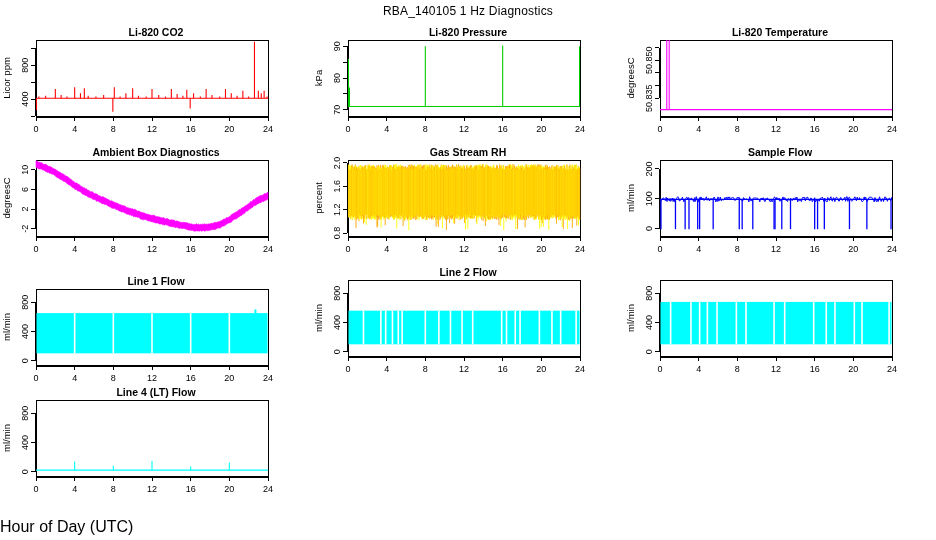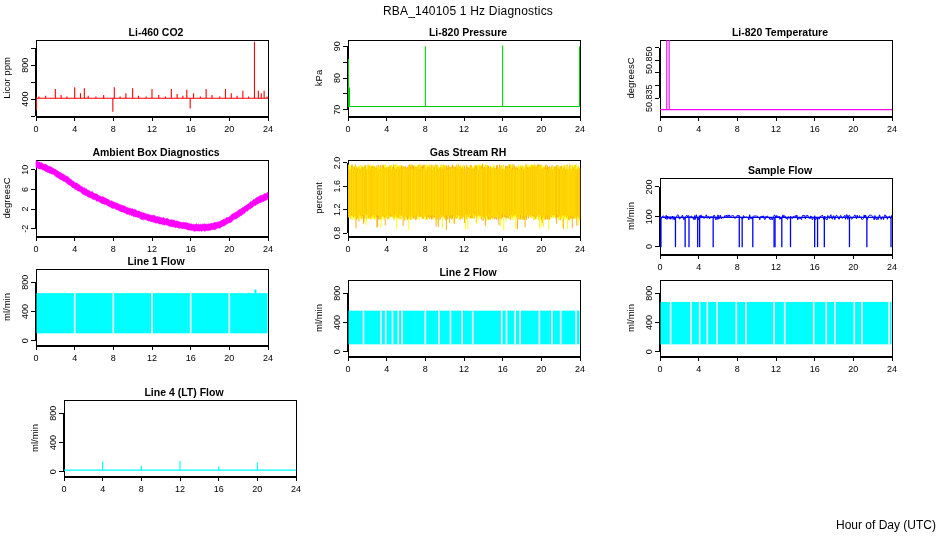--- a/index.html
+++ b/index.html
@@ -1,39 +1,39 @@
 <!DOCTYPE html>
 <html><head>
 <meta charset="utf-8">
 <style>
   html,body{margin:0;padding:0;background:#ffffff;}
   body{width:936px;height:540px;overflow:hidden;
        font-family:"Liberation Sans", sans-serif;color:#000;}
   #page{position:relative;width:936px;height:388px;}
   .main-title{position:absolute;top:4px;left:0;width:936px;text-align:center;
               font-size:12px;letter-spacing:.2px;}
-  .x-super-label{position:absolute;top:518px;left:0;width:936px;text-align:right;
-                 font-size:12px;}
+  .x-super-label{position:absolute;top:518px;left:0;width:936px;text-align:left;
+                 font-size:16px;}
   .panel{position:absolute;}
   .panel-title{position:absolute;top:0;left:0;width:100%;text-align:center;
                font-size:10.5px;font-weight:bold;}
   svg{display:block;position:absolute;top:0;left:0;}
   .tick-txt{font-family:"Liberation Sans", sans-serif;font-size:9px;fill:#000;}
   .axis-name{font-family:"Liberation Sans", sans-serif;font-size:9.5px;fill:#000;}
 </style>
 </head>
 <body>
 
 <div id="page">
 
   <div class="main-title">RBA_140105  1 Hz Diagnostics</div>
 
   <div id="panels">
       <div class="panel" style="left: 0px; top: 26px; width: 312px; height: 130px;">
-        <div class="panel-title">Li-460 CO2</div>
+        <div class="panel-title">Li-820 CO2</div>
         <svg width="312" height="130">
           <rect x="36" y="14" width="232" height="76" fill="none" stroke="#000" stroke-width="1" shape-rendering="crispEdges"></rect>
           <g>
             <line x1="36" y1="72.26666666666667" x2="268" y2="72.26666666666667" stroke="#FF0000" stroke-width="1.2"></line>
             <line x1="36.483333333333334" y1="72.26666666666667" x2="36.483333333333334" y2="84.08888888888889" stroke="#FF0000" stroke-width="1.1"></line>
             <line x1="38.9" y1="72.26666666666667" x2="38.9" y2="70.57777777777778" stroke="#FF0000" stroke-width="1.1"></line>
             <line x1="45.666666666666664" y1="72.26666666666667" x2="45.666666666666664" y2="69.73333333333333" stroke="#FF0000" stroke-width="1.1"></line>
             <line x1="55.33333333333333" y1="72.26666666666667" x2="55.33333333333333" y2="62.977777777777774" stroke="#FF0000" stroke-width="1.1"></line>
             <line x1="61.13333333333333" y1="72.26666666666667" x2="61.13333333333333" y2="68.88888888888889" stroke="#FF0000" stroke-width="1.1"></line>
             <line x1="66.93333333333334" y1="72.26666666666667" x2="66.93333333333334" y2="70.57777777777778" stroke="#FF0000" stroke-width="1.1"></line>
@@ -854,21 +854,21 @@
           <text x="28" y="87.07692307692308" text-anchor="middle" class="tick-txt" transform="rotate(-90 28 87.07692307692308)">0.8</text>
           <line x1="31" y1="63.69230769230769" x2="35" y2="63.69230769230769" stroke="#000" stroke-width="1" shape-rendering="crispEdges"></line>
           <text x="28" y="63.69230769230769" text-anchor="middle" class="tick-txt" transform="rotate(-90 28 63.69230769230769)">1.2</text>
           <line x1="31" y1="40.3076923076923" x2="35" y2="40.3076923076923" stroke="#000" stroke-width="1" shape-rendering="crispEdges"></line>
           <text x="28" y="40.3076923076923" text-anchor="middle" class="tick-txt" transform="rotate(-90 28 40.3076923076923)">1.6</text>
           <line x1="31" y1="16.923076923076906" x2="35" y2="16.923076923076906" stroke="#000" stroke-width="1" shape-rendering="crispEdges"></line>
           <text x="28" y="16.923076923076906" text-anchor="middle" class="tick-txt" transform="rotate(-90 28 16.923076923076906)">2.0</text>
           <text x="10" y="52" text-anchor="middle" class="axis-name" transform="rotate(-90 10 52)">percent</text>
         </svg>
       </div>
-      <div class="panel" style="left: 624px; top: 164px; width: 312px; height: 130px;">
+      <div class="panel" style="left: 624px; top: 146px; width: 312px; height: 130px;">
         <div class="panel-title">Sample Flow</div>
         <svg width="312" height="130">
           <rect x="36" y="14" width="232" height="76" fill="none" stroke="#000" stroke-width="1" shape-rendering="crispEdges"></rect>
           <g>
             <line x1="36" y1="53.34117647058824" x2="268" y2="53.34117647058824" stroke="#0000FF" stroke-width="1.2"></line>
             <path d="M36.0 54.4L36.8 54.8L37.5 54.4L38.3 52.6L39.1 51.9L39.9 52.2L40.6 53.6L41.4 54.7L42.2 51.3L43.0 55.5L43.7 52.0L44.5 54.2L45.3 54.9L46.1 52.5L46.8 55.3L47.6 53.4L48.4 52.0L49.1 55.5L49.9 52.5L50.7 55.8L51.5 53.0L52.2 54.0L53.0 51.8L53.8 50.7L54.6 51.7L55.3 55.0L56.1 54.7L56.9 53.8L57.7 53.2L58.4 51.1L59.2 54.0L60.0 55.9L60.7 54.4L61.5 53.1L62.3 51.6L63.1 51.3L63.8 53.5L64.6 51.5L65.4 52.9L66.2 54.1L66.9 52.2L67.7 52.1L68.5 54.3L69.3 53.2L70.0 55.9L70.8 51.5L71.6 55.4L72.3 50.7L73.1 53.3L73.9 54.1L74.7 55.8L75.4 51.6L76.2 53.5L77.0 50.9L77.8 53.7L78.5 52.4L79.3 52.3L80.1 54.5L80.9 52.4L81.6 52.3L82.4 50.8L83.2 54.3L83.9 52.4L84.7 52.3L85.5 55.0L86.3 53.5L87.0 52.3L87.8 53.5L88.6 52.8L89.4 53.4L90.1 51.0L90.9 52.6L91.7 55.9L92.5 54.4L93.2 55.5L94.0 50.9L94.8 55.2L95.5 54.0L96.3 51.0L97.1 54.7L97.9 54.5L98.6 53.3L99.4 53.9L100.2 53.2L101.0 51.5L101.7 52.5L102.5 51.1L103.3 54.0L104.1 50.9L104.8 52.5L105.6 50.9L106.4 54.0L107.1 52.3L107.9 51.8L108.7 51.5L109.5 51.7L110.2 53.0L111.0 54.6L111.8 53.1L112.6 52.1L113.3 51.3L114.1 52.6L114.9 51.1L115.7 53.4L116.4 52.9L117.2 54.3L118.0 53.9L118.7 55.1L119.5 51.6L120.3 52.8L121.1 53.2L121.8 53.5L122.6 52.7L123.4 53.6L124.2 53.8L124.9 55.9L125.7 50.7L126.5 54.6L127.3 54.3L128.0 55.2L128.8 52.9L129.6 51.9L130.3 52.1L131.1 52.0L131.9 52.0L132.7 52.1L133.4 52.1L134.2 53.6L135.0 53.4L135.8 55.8L136.5 52.7L137.3 53.2L138.1 51.9L138.9 53.7L139.6 51.8L140.4 55.3L141.2 55.4L141.9 52.4L142.7 52.4L143.5 52.0L144.3 53.7L145.0 53.4L145.8 55.4L146.6 55.5L147.4 53.0L148.1 55.9L148.9 54.2L149.7 52.4L150.5 50.8L151.2 52.0L152.0 53.2L152.8 51.4L153.5 53.1L154.3 53.7L155.1 52.1L155.9 55.3L156.6 53.7L157.4 55.0L158.2 53.1L159.0 50.9L159.7 53.7L160.5 51.7L161.3 52.2L162.1 54.7L162.8 54.0L163.6 55.5L164.4 52.7L165.1 53.2L165.9 54.4L166.7 52.3L167.5 53.7L168.2 54.7L169.0 52.6L169.8 52.5L170.6 54.1L171.3 51.5L172.1 52.8L172.9 51.1L173.7 55.8L174.4 53.9L175.2 53.2L176.0 55.1L176.7 54.4L177.5 55.6L178.3 52.1L179.1 51.1L179.8 52.0L180.6 51.4L181.4 55.0L182.2 51.6L182.9 51.8L183.7 51.1L184.5 53.9L185.3 53.5L186.0 54.9L186.8 51.9L187.6 52.9L188.3 55.8L189.1 54.3L189.9 54.0L190.7 51.7L191.4 55.9L192.2 54.6L193.0 54.6L193.8 54.7L194.5 54.3L195.3 55.2L196.1 52.3L196.9 52.4L197.6 52.1L198.4 51.1L199.2 53.0L199.9 55.5L200.7 52.0L201.5 54.9L202.3 55.1L203.0 56.0L203.8 51.5L204.6 52.5L205.4 54.5L206.1 52.0L206.9 50.7L207.7 54.5L208.5 55.1L209.2 52.0L210.0 51.8L210.8 55.7L211.5 53.1L212.3 51.2L213.1 51.6L213.9 52.7L214.6 55.0L215.4 55.1L216.2 51.9L217.0 51.5L217.7 54.0L218.5 54.3L219.3 53.8L220.1 52.0L220.8 51.3L221.6 55.3L222.4 50.9L223.1 50.7L223.9 55.4L224.7 51.6L225.5 51.3L226.2 52.5L227.0 54.7L227.8 55.0L228.6 54.7L229.3 53.8L230.1 52.1L230.9 50.8L231.7 52.8L232.4 54.8L233.2 51.2L234.0 53.9L234.7 53.5L235.5 51.6L236.3 53.6L237.1 52.8L237.8 55.4L238.6 55.5L239.4 54.7L240.2 50.9L240.9 54.0L241.7 51.2L242.5 54.7L243.3 55.6L244.0 53.7L244.8 52.0L245.6 51.0L246.3 51.4L247.1 50.8L247.9 51.7L248.7 53.4L249.4 53.0L250.2 55.9L251.0 51.5L251.8 54.8L252.5 55.7L253.3 53.3L254.1 55.7L254.9 52.7L255.6 50.8L256.4 54.5L257.2 55.5L257.9 53.6L258.7 52.7L259.5 55.6L260.3 52.8L261.0 50.8L261.8 52.7L262.6 52.0L263.4 55.3L264.1 53.2L264.9 52.4L265.7 52.2L266.5 54.6L267.2 53.5L268.0 50.9" fill="none" stroke="#0000FF" stroke-width="1"></path>
             <line x1="36.96666666666667" y1="53.34117647058824" x2="36.96666666666667" y2="83.16" stroke="#0000FF" stroke-width="1.3"></line>
             <line x1="51.46666666666667" y1="53.34117647058824" x2="51.46666666666667" y2="83.16" stroke="#0000FF" stroke-width="1.3"></line>
             <line x1="61.13333333333333" y1="53.34117647058824" x2="61.13333333333333" y2="83.16" stroke="#0000FF" stroke-width="1.3"></line>
             <line x1="65" y1="53.34117647058824" x2="65" y2="83.16" stroke="#0000FF" stroke-width="1.3"></line>
@@ -907,21 +907,21 @@
           <line x1="35" y1="82.54901960784314" x2="35" y2="22.941176470588232" stroke="#000" stroke-width="1" shape-rendering="crispEdges"></line>
           <line x1="31" y1="82.54901960784314" x2="35" y2="82.54901960784314" stroke="#000" stroke-width="1" shape-rendering="crispEdges"></line>
           <text x="28" y="82.54901960784314" text-anchor="middle" class="tick-txt" transform="rotate(-90 28 82.54901960784314)">0</text>
           <line x1="31" y1="52.74509803921569" x2="35" y2="52.74509803921569" stroke="#000" stroke-width="1" shape-rendering="crispEdges"></line>
           <text x="28" y="52.74509803921569" text-anchor="middle" class="tick-txt" transform="rotate(-90 28 52.74509803921569)">100</text>
           <line x1="31" y1="22.941176470588232" x2="35" y2="22.941176470588232" stroke="#000" stroke-width="1" shape-rendering="crispEdges"></line>
           <text x="28" y="22.941176470588232" text-anchor="middle" class="tick-txt" transform="rotate(-90 28 22.941176470588232)">200</text>
           <text x="10" y="52" text-anchor="middle" class="axis-name" transform="rotate(-90 10 52)">ml/min</text>
         </svg>
       </div>
-      <div class="panel" style="left: 0px; top: 255px; width: 312px; height: 130px;">
+      <div class="panel" style="left: 0px; top: 275px; width: 312px; height: 130px;">
         <div class="panel-title">Line 1 Flow</div>
         <svg width="312" height="130">
           <rect x="36" y="14" width="232" height="76" fill="none" stroke="#000" stroke-width="1" shape-rendering="crispEdges"></rect>
           <g>
             <rect x="36.483333333333334" y="38.11538461538461" width="231.0333333333333" height="40.19230769230769" fill="#00FFFF"></rect>
             <rect x="73.86666666666666" y="38.11538461538461" width="1.6" height="40.19230769230769" fill="#ffffff"></rect>
             <rect x="112.53333333333333" y="38.11538461538461" width="1.6" height="40.19230769230769" fill="#ffffff"></rect>
             <rect x="151.2" y="38.11538461538461" width="1.6" height="40.19230769230769" fill="#ffffff"></rect>
             <rect x="189.86666666666665" y="38.11538461538461" width="1.6" height="40.19230769230769" fill="#ffffff"></rect>
             <rect x="228.53333333333333" y="38.11538461538461" width="1.6" height="40.19230769230769" fill="#ffffff"></rect>
@@ -1042,21 +1042,21 @@
           <line x1="35" y1="85.61538461538461" x2="35" y2="27.15384615384616" stroke="#000" stroke-width="1" shape-rendering="crispEdges"></line>
           <line x1="31" y1="85.61538461538461" x2="35" y2="85.61538461538461" stroke="#000" stroke-width="1" shape-rendering="crispEdges"></line>
           <text x="28" y="85.61538461538461" text-anchor="middle" class="tick-txt" transform="rotate(-90 28 85.61538461538461)">0</text>
           <line x1="31" y1="56.38461538461539" x2="35" y2="56.38461538461539" stroke="#000" stroke-width="1" shape-rendering="crispEdges"></line>
           <text x="28" y="56.38461538461539" text-anchor="middle" class="tick-txt" transform="rotate(-90 28 56.38461538461539)">400</text>
           <line x1="31" y1="27.15384615384616" x2="35" y2="27.15384615384616" stroke="#000" stroke-width="1" shape-rendering="crispEdges"></line>
           <text x="28" y="27.15384615384616" text-anchor="middle" class="tick-txt" transform="rotate(-90 28 27.15384615384616)">800</text>
           <text x="10" y="52" text-anchor="middle" class="axis-name" transform="rotate(-90 10 52)">ml/min</text>
         </svg>
       </div>
-      <div class="panel" style="left: 0px; top: 386px; width: 312px; height: 130px; margin-left: 28px;">
+      <div class="panel" style="left: 0px; top: 386px; width: 312px; height: 130px;">
         <div class="panel-title">Line 4 (LT) Flow</div>
         <svg width="312" height="130">
           <rect x="36" y="14" width="232" height="76" fill="none" stroke="#000" stroke-width="1" shape-rendering="crispEdges"></rect>
           <g>
             <line x1="36" y1="84.15384615384616" x2="268" y2="84.15384615384616" stroke="#00FFFF" stroke-width="1.2"></line>
             <line x1="74.66666666666666" y1="84.15384615384616" x2="74.66666666666666" y2="75.38461538461539" stroke="#00FFFF" stroke-width="1.1"></line>
             <line x1="113.33333333333333" y1="84.15384615384616" x2="113.33333333333333" y2="79.76923076923077" stroke="#00FFFF" stroke-width="1.1"></line>
             <line x1="152" y1="84.15384615384616" x2="152" y2="75.01923076923077" stroke="#00FFFF" stroke-width="1.1"></line>
             <line x1="190.66666666666666" y1="84.15384615384616" x2="190.66666666666666" y2="80.5" stroke="#00FFFF" stroke-width="1.1"></line>
             <line x1="229.33333333333334" y1="84.15384615384616" x2="229.33333333333334" y2="76.48076923076923" stroke="#00FFFF" stroke-width="1.1"></line>

